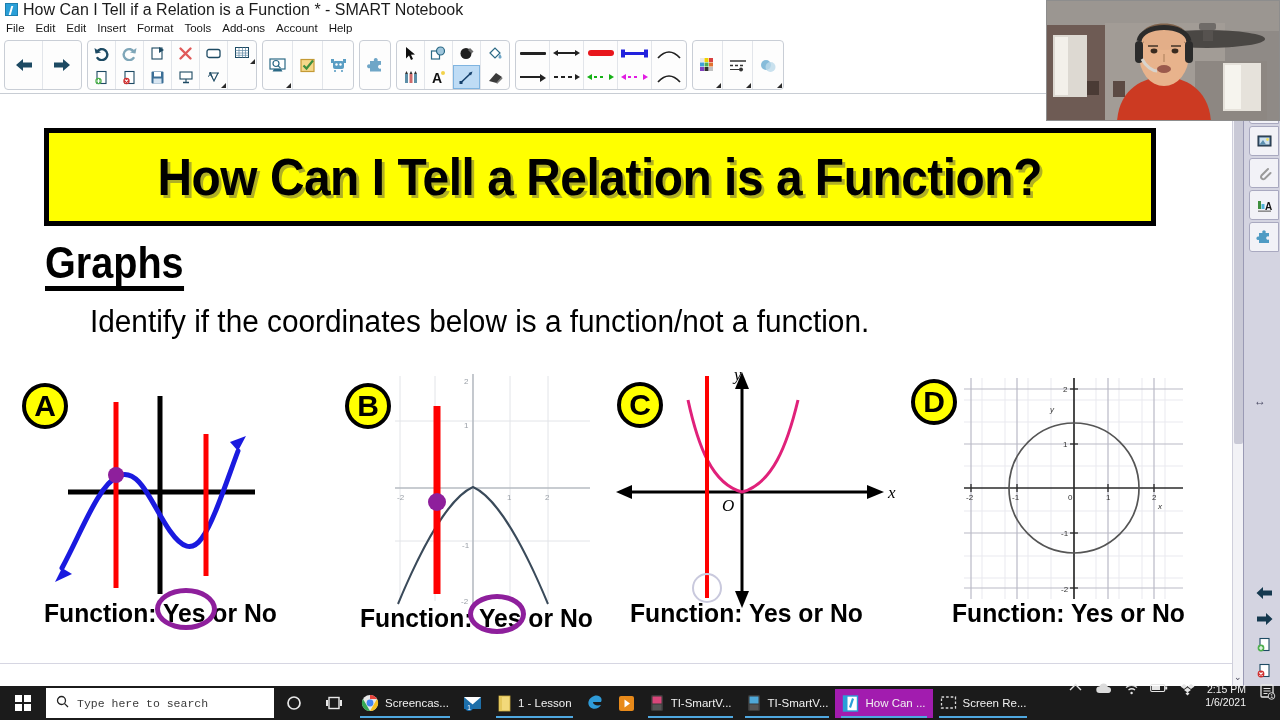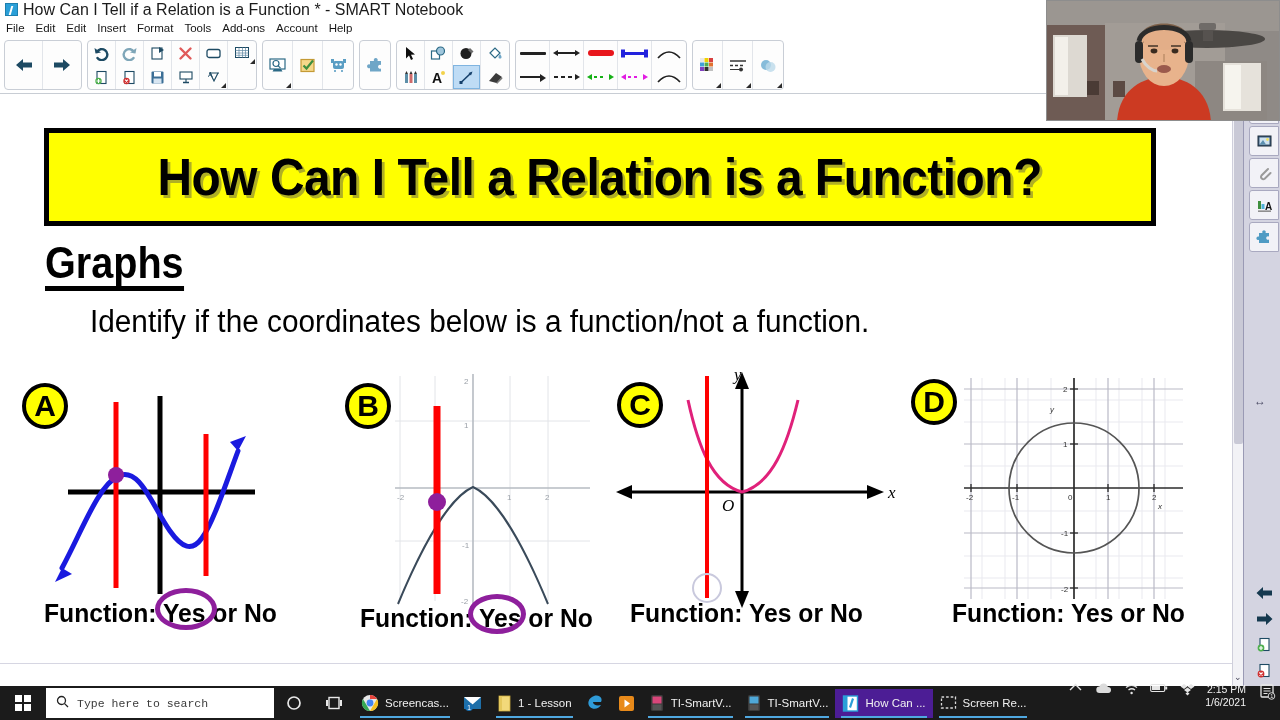--- a/index.html
+++ b/index.html
@@ -184,21 +184,21 @@
     width: 228px; height: 30px; background: #ffffff; display: flex; align-items: center;
     padding-left: 10px; margin-left: 0;
   }
   .searchbox .sicon { font-size: 13px; color: #222; margin-right: 8px; }
   .searchbox .stext { font-size: 11.5px; color: #3b3b3b; font-family: Liberation Mono, monospace; }
   .tb-sys { width: 40px; height: 34px; display:flex; align-items:center; justify-content:center; }
   .tb-app {
     height: 29px; display: flex; align-items: center; padding: 0 7px;
     position: relative; max-width: 118px; overflow: hidden;
   }
-  .tb-app.active { background: #4c1d95; }
+  .tb-app.active { background: #a21caf; }
   .tb-app .alabel {
     font-size: 11.5px; color: #f0f0f0; margin-left: 6px; white-space: nowrap;
   }
   .tb-app .underline {
     position: absolute; left: 6px; right: 6px; bottom: 0; height: 2px; background: #4fa8e0;
   }
   .tray { margin-left: auto; display: flex; align-items: flex-start; height: 40px; }
   .tray-ico { width: 28px; display:flex; align-items:center; justify-content:center; color:#eaeaea; font-size: 13px; }
   .clock {
     display: flex; flex-direction: column; align-items: flex-end;

